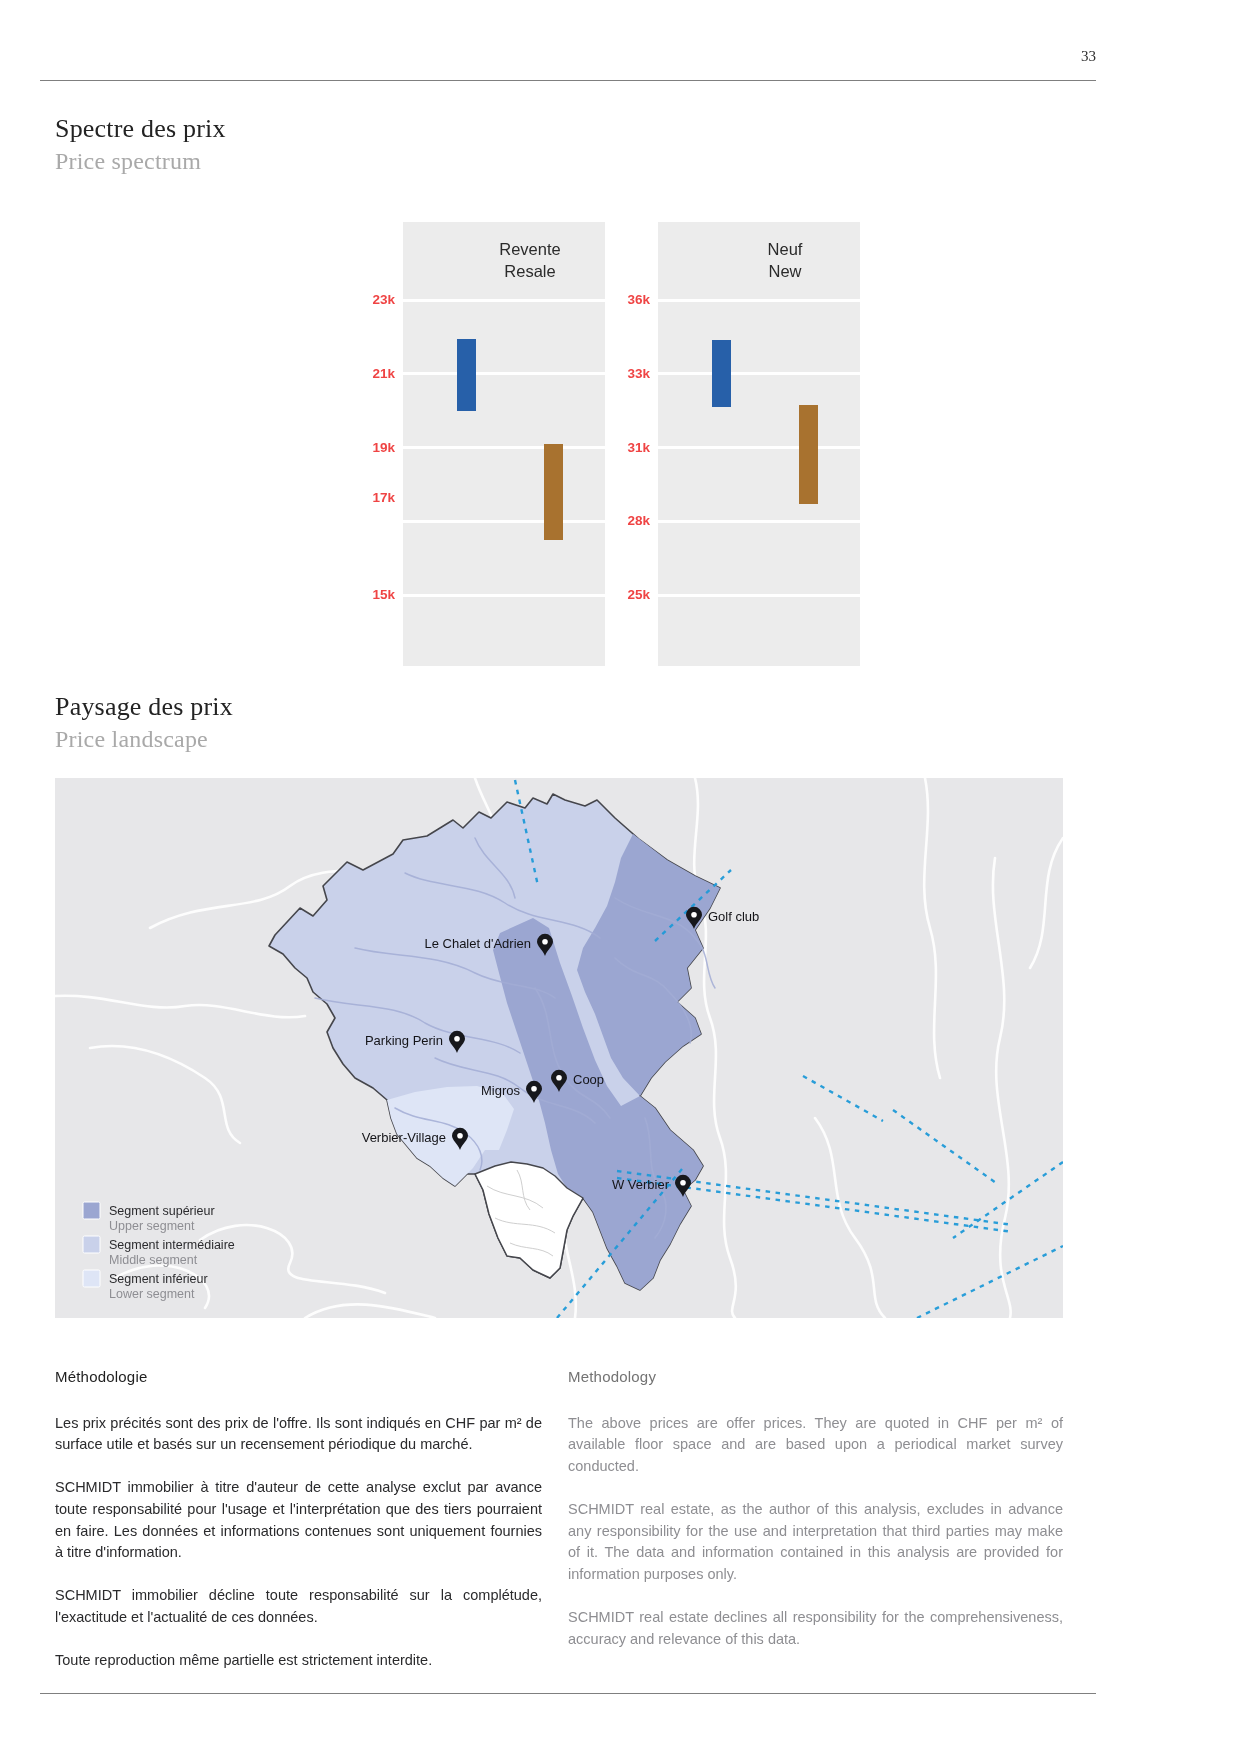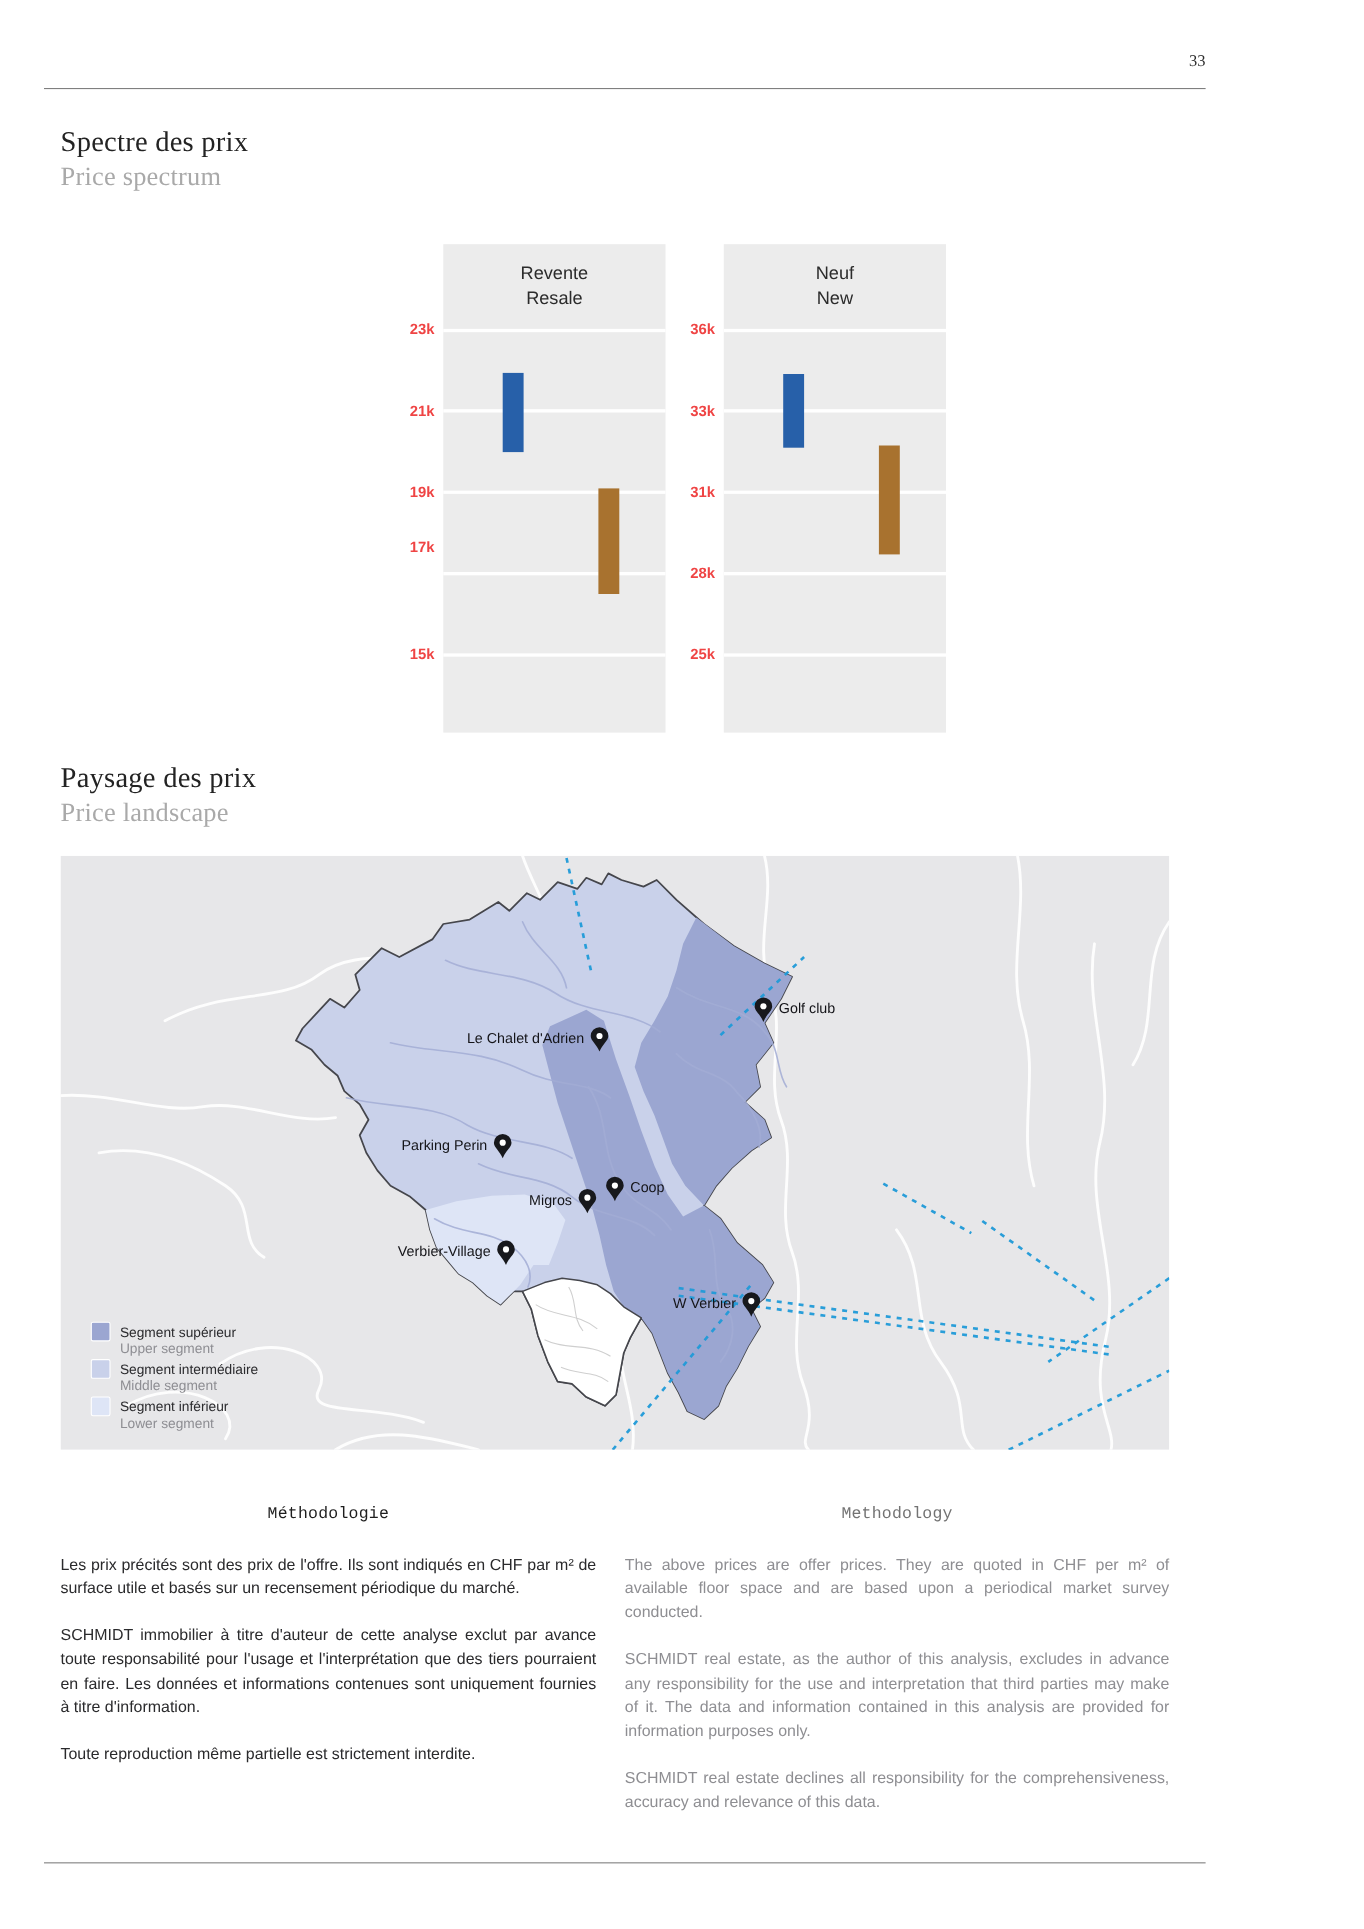--- a/index.html
+++ b/index.html
@@ -6,28 +6,28 @@
   #page{position:relative;width:1240px;height:1754px;background:#ffffff;overflow:hidden;
         font-family:"Liberation Sans",sans-serif;}
   .abs{position:absolute;}
   .rule{position:absolute;height:1px;background:#7f7f7f;}
   .pagenum{position:absolute;font-family:"Liberation Serif",serif;font-size:15px;color:#2e2e2e;text-align:right;}
   .h-fr{position:absolute;font-family:"Liberation Serif",serif;font-size:26px;color:#232323;letter-spacing:.2px;}
   .h-en{position:absolute;font-family:"Liberation Serif",serif;font-size:24px;color:#a9a9a9;letter-spacing:.2px;}
   
   .panel{position:absolute;width:202px;height:444px;background:#ececec;}
   .panel .title{position:absolute;top:16px;left:0;width:100%;text-align:center;
-      font-size:16.5px;line-height:1.34;color:#2b2b2b;}
+      font-size:16.5px;line-height:1.34;color:#2b2b2b;padding-left:26px;}
   .gridline{position:absolute;left:0;width:100%;height:3px;background:#ffffff;}
   .bar{position:absolute;width:19px;}
   .ytick{position:absolute;width:60px;text-align:right;font-size:13.5px;font-weight:600;color:#ef4444;line-height:20px;height:20px;}
   .xlab{position:absolute;width:90px;text-align:center;font-size:12.5px;line-height:1.34;color:#2d2d2d;}
   
   .mcol{position:absolute;font-size:14.5px;line-height:1.5;text-align:justify;}
-  .mcol h3{font-size:15px;font-weight:500;margin:0 0 24px 0;text-align:center;letter-spacing:.2px;font-family:Liberation Mono, monospace;}
+  .mcol h3{font-size:15px;font-weight:500;margin:0 0 24px 0;text-align:left;letter-spacing:.2px;}
   .mcol p{margin:0 0 21px 0;}
   .m-fr{color:#2a2a2c;}
   .m-fr h3{color:#1e1e1e;}
   .m-en{color:#8e8e92;}
   .m-en h3{color:#737373;}
   
   #map-wrap{position:absolute;left:55px;top:778px;width:1008px;height:540px;}
   svg text{font-family:"Liberation Sans",sans-serif;}
   .poi-label{font-size:13px;font-weight:500;fill:#141418;}
   .legend-fr{font-size:12.5px;font-weight:500;fill:#2b2b2e;}
@@ -222,20 +222,21 @@
             <text class="legend-en" x="54" y="520">Lower segment</text>
           </g>
         </g>
     </svg>
   </div>
 
   <div class="mcol m-fr" style="left:55px;top:1366px;width:487px;">
     <h3>Méthodologie</h3>
     <p>Les prix précités sont des prix de l'offre. Ils sont indiqués en CHF par m² de surface utile et basés sur un recensement périodique du marché.</p>
     <p>SCHMIDT immobilier à titre d'auteur de cette analyse exclut par avance toute responsabilité pour l'usage et l'interprétation que des tiers pourraient en faire. Les données et informations contenues sont uniquement fournies à titre d'information.</p>
+    <p>SCHMIDT immobilier décline toute responsabilité sur la complétude, l'exactitude et l'actualité de ces données.</p>
     <p>Toute reproduction même partielle est strictement interdite.</p>
   </div>
   <div class="mcol m-en" style="left:568px;top:1366px;width:495px;">
     <h3>Methodology</h3>
     <p>The above prices are offer prices. They are quoted in CHF per m² of available floor space and are based upon a periodical market survey conducted.</p>
     <p>SCHMIDT real estate, as the author of this analysis, excludes in advance any responsibility for the use and interpretation that third parties may make of it. The data and information contained in this analysis are provided for information purposes only.</p>
     <p>SCHMIDT real estate declines all responsibility for the comprehensiveness, accuracy and relevance of this data.</p>
   </div>
 
   <div class="rule" style="left:40px;top:1693px;width:1056px;"></div>

